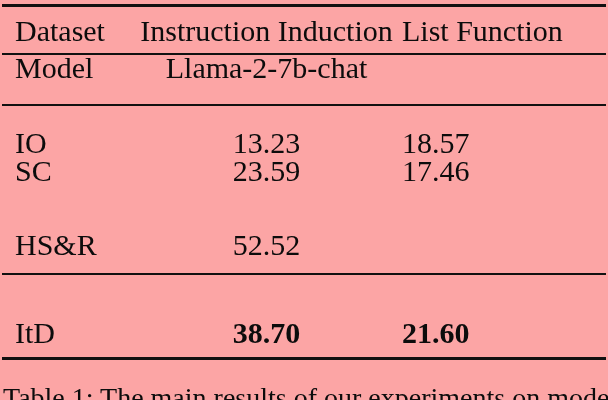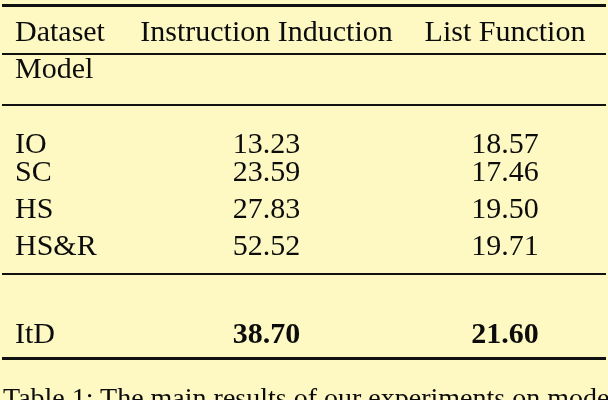--- a/index.html
+++ b/index.html
@@ -4,21 +4,21 @@
 <style>
   html, body {
     margin: 0;
     padding: 0;
     background: #ffffff;
   }
   #page {
     position: relative;
     width: 608px;
     height: 400px;
-    background: #fef9c3;
+    background: #fca5a5;
     overflow: hidden;
     font-family: "Liberation Serif", "DejaVu Serif", serif;
     color: #0c0c0c;
   }
   .rule {
     position: absolute;
     left: 2px;
     right: 2px;
     background: #111111;
   }
@@ -40,21 +40,21 @@
     box-sizing: border-box;
     text-align: left;
   }
   .c2 {
     width: 253px;
     text-align: center;
   }
   .c3 {
     width: 206px;
     margin-left: 9px;
-    text-align: center;
+    text-align: left;
   }
   .bold { font-weight: bold; }
   #caption-line {
     position: absolute;
     top: 381px;
     left: 3px;
     width: 650px;
     height: 40px;
     line-height: 34px;
     font-size: 28px;
@@ -74,44 +74,39 @@
   <div class="rule thick" style="top:357px"></div>
 
   <div class="row" style="top:12px">
     <div class="c1">Dataset</div>
     <div class="c2">Instruction Induction</div>
     <div class="c3">List Function</div>
   </div>
 
   <div class="row" style="top:49px">
     <div class="c1">Model</div>
+    <div class="c2">Llama-2-7b-chat</div>
   </div>
 
   <div class="row" style="top:124px">
     <div class="c1">IO</div>
     <div class="c2">13.23</div>
     <div class="c3">18.57</div>
   </div>
 
   <div class="row" style="top:152px">
     <div class="c1">SC</div>
     <div class="c2">23.59</div>
     <div class="c3">17.46</div>
   </div>
 
-  <div class="row" style="top:189px">
-    <div class="c1">HS</div>
-    <div class="c2">27.83</div>
-    <div class="c3">19.50</div>
-  </div>
 
   <div class="row" style="top:226px">
     <div class="c1">HS&amp;R</div>
     <div class="c2">52.52</div>
-    <div class="c3">19.71</div>
   </div>
 
 
   <div class="row" style="top:314px">
     <div class="c1">ItD</div>
     <div class="c2 bold">38.70</div>
     <div class="c3 bold">21.60</div>
   </div>
 
   <div id="caption-line">Table 1: The main results of our experiments on model b</div>

